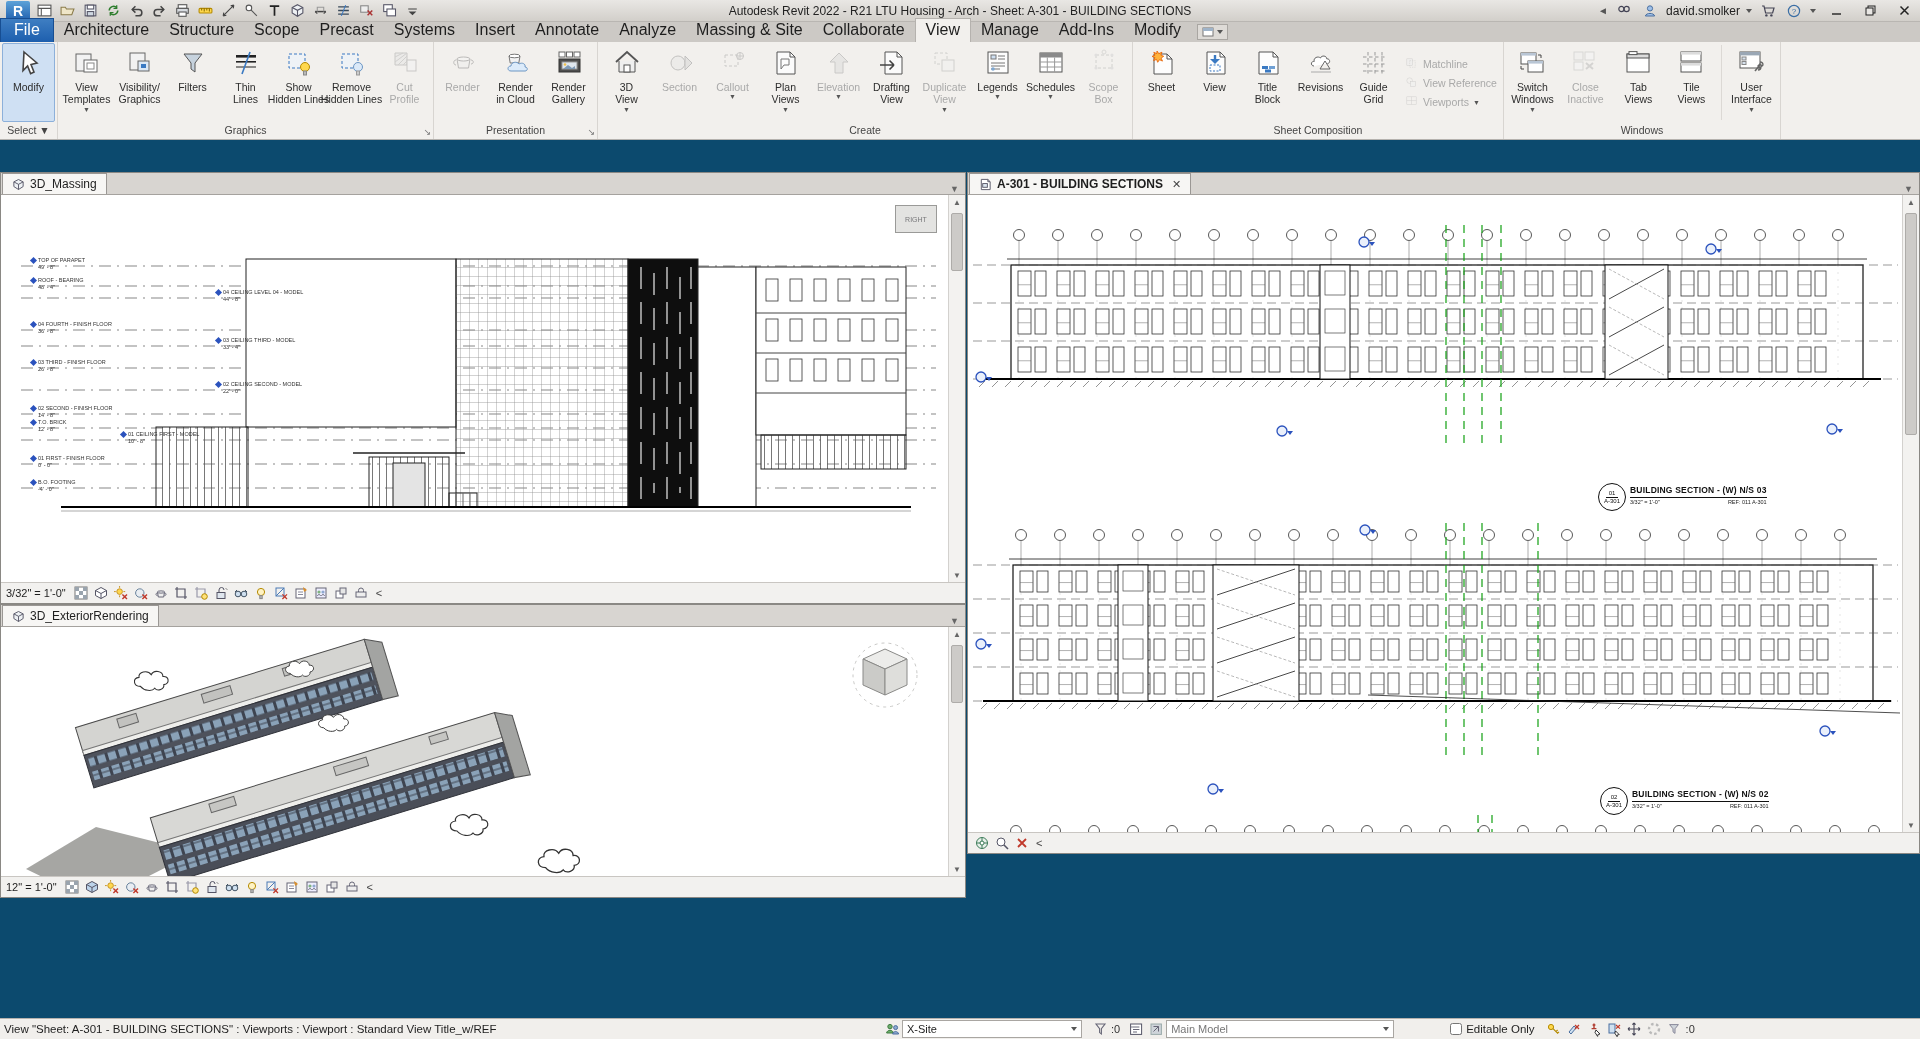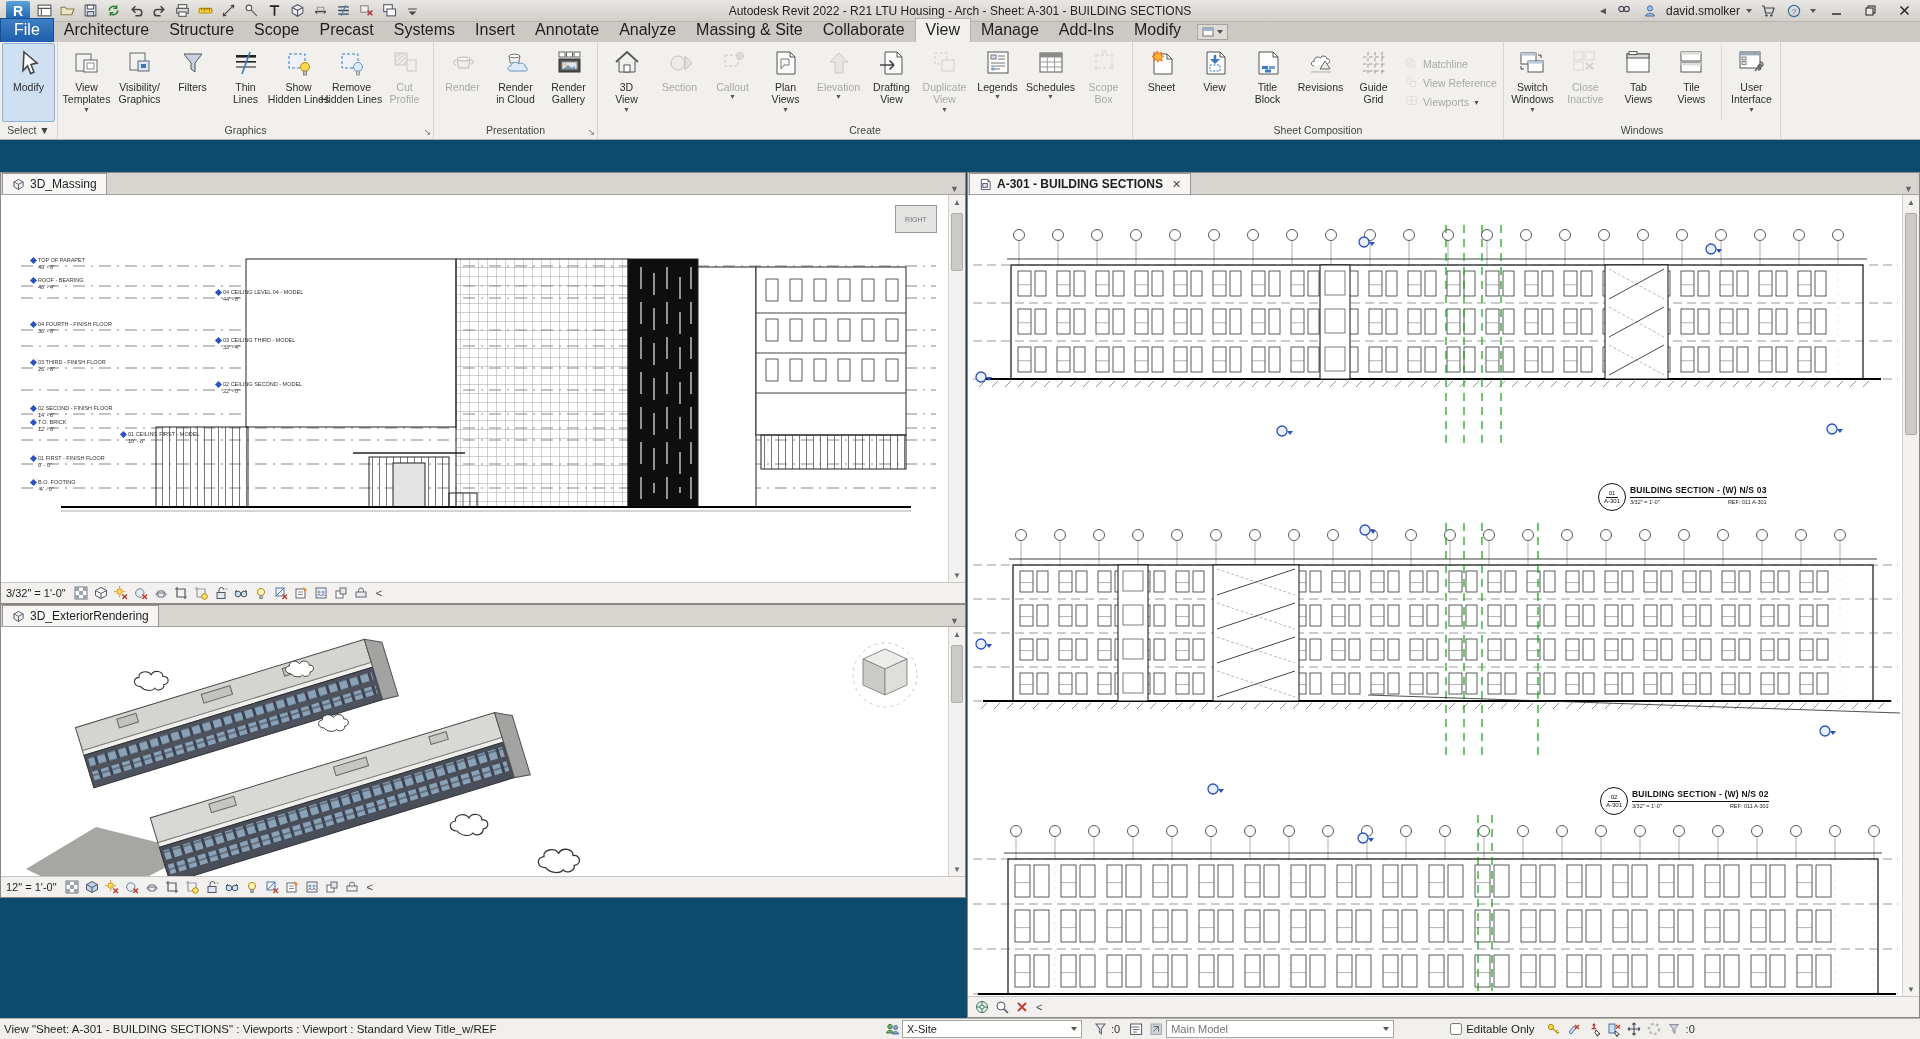--- a/index.html
+++ b/index.html
@@ -1119,21 +1119,21 @@
           <span class="vci">
             <svg viewBox="0 0 14 14">
               <rect x="2" y="6" width="10" height="5" fill="#eee" stroke="#667"></rect>
               <path d="M4.5 6V4.5a2.5 2.5 0 015 0V6" fill="none" stroke="#667"></path>
             </svg>
           </span>
           <span class="varr">&lt;</span>
         </div>
     </div>
 
-    <div class="vwin" style="left:967px;top:32px;width:953px;height:846px;justify-content:space-between;">
+    <div class="vwin" style="left:967px;top:32px;width:953px;height:682px;justify-content:space-between;">
       <div class="vtabbar">
         <div class="vtab">
           <svg viewBox="0 0 14 14">
               <path d="M2.5 1.5h7l2.5 2.5v8.5h-9.5z" fill="#fff" stroke="#556"></path>
               <path d="M9.5 1.5V4H12" fill="none" stroke="#556"></path>
               <rect x="4" y="6" width="5" height="4" fill="#dce6f0" stroke="#556"></rect>
             </svg>
           <span style="font-weight:bold;">A-301 - BUILDING SECTIONS</span>
           <span class="vclose">✕</span>
         </div>

